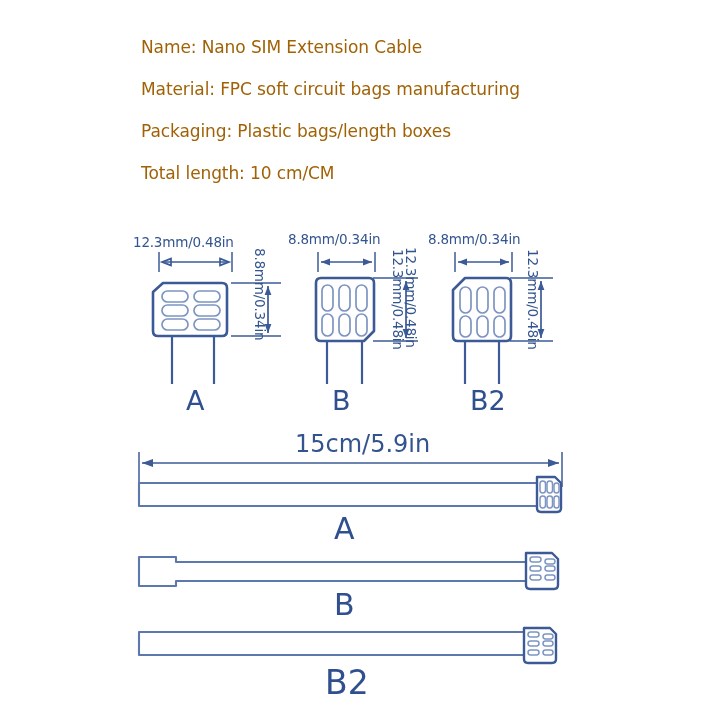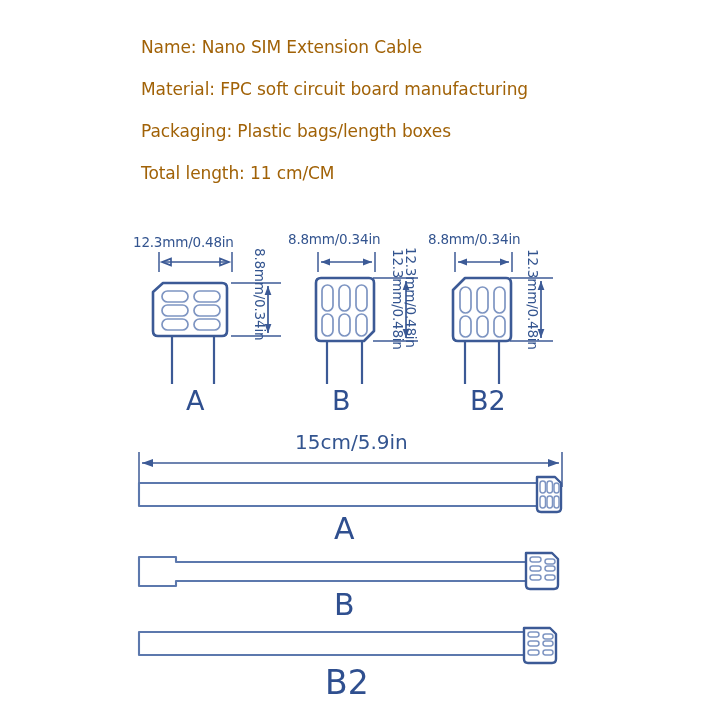--- a/index.html
+++ b/index.html
@@ -97,21 +97,21 @@
     font-size: 13.5px;
     white-space: nowrap;
     font-family: "DejaVu Sans", "Liberation Sans", sans-serif;
     letter-spacing: -0.2px;
   }
   .dim-text.vertical {
     transform-origin: 0 0;
     transform: rotate(90deg);
   }
   .dim-text.big {
-    font-size: 20px;
+    font-size: 24px;
     letter-spacing: 0px;
   }
 
   
   .caption {
     position: absolute;
     color: #2f4f८f;
     color: #2f4f8f;
     font-family: "DejaVu Sans", "Liberation Sans", sans-serif;
     font-size: 27px;
@@ -121,23 +121,23 @@
     font-size: 30px;
   }
 </style>
 </head>
 <body>
 
 <div id="page-root">
 
   <div class="spec-list">
     <div class="spec-line">Name: Nano SIM Extension Cable</div>
-    <div class="spec-line">Material: FPC soft circuit board manufacturing</div>
+    <div class="spec-line">Material: FPC soft circuit bags manufacturing</div>
     <div class="spec-line">Packaging: Plastic bags/length boxes</div>
-    <div class="spec-line">Total length: 11 cm/CM</div>
+    <div class="spec-line">Total length: 10 cm/CM</div>
   </div>
 
   <svg id="drawing" viewBox="0 0 720 720">
 
     <g>
 
       <line class="ext-line" x1="159" y1="252" x2="159" y2="272"></line>
       <line class="ext-line" x1="232" y1="252" x2="232" y2="272"></line>
       <line class="dim-line" x1="162" y1="262" x2="229" y2="262"></line>
       <path class="dim-line" d="M162,262 l9,-3.4 l0,6.8 z" fill="#3c5a96"></path>

